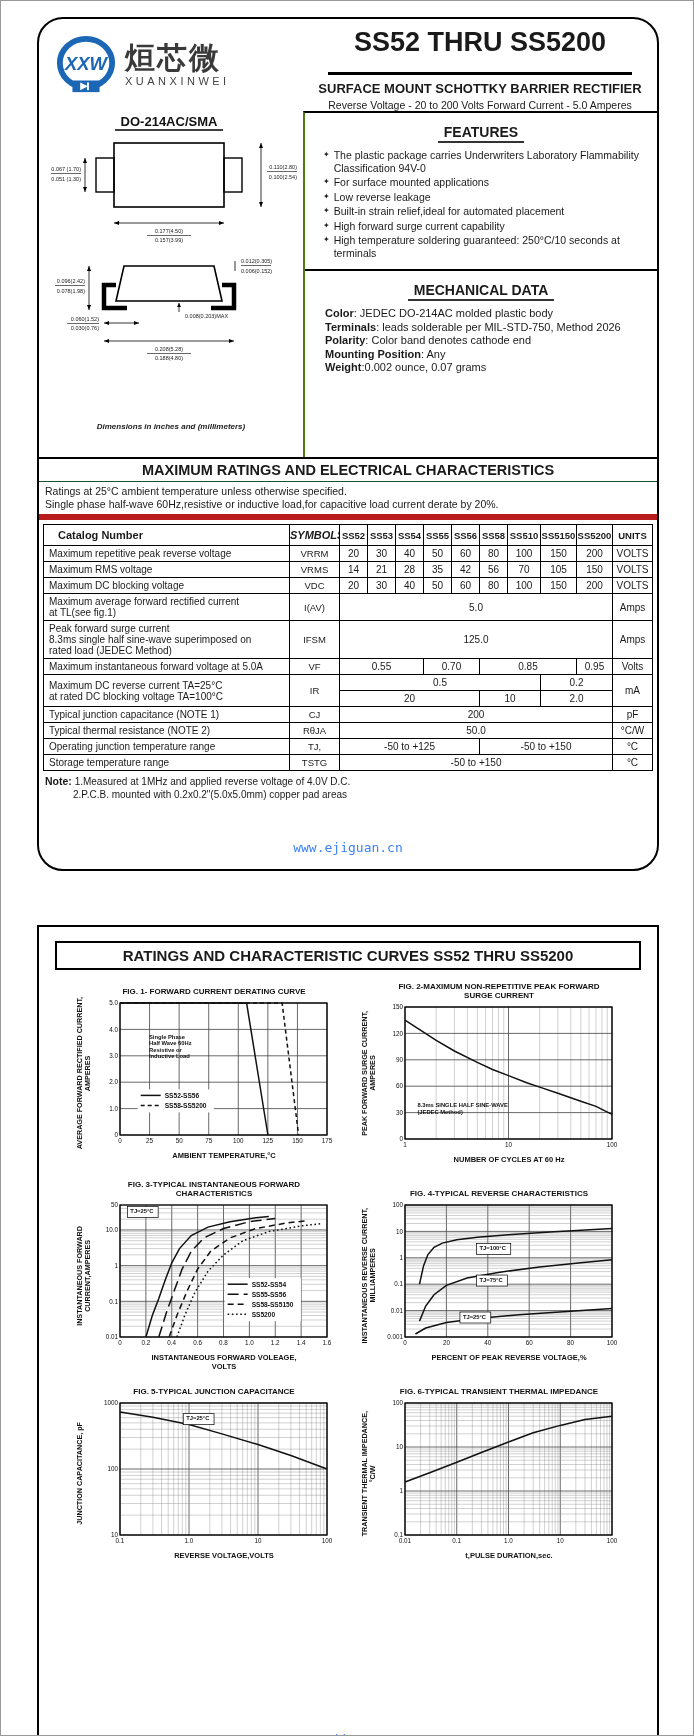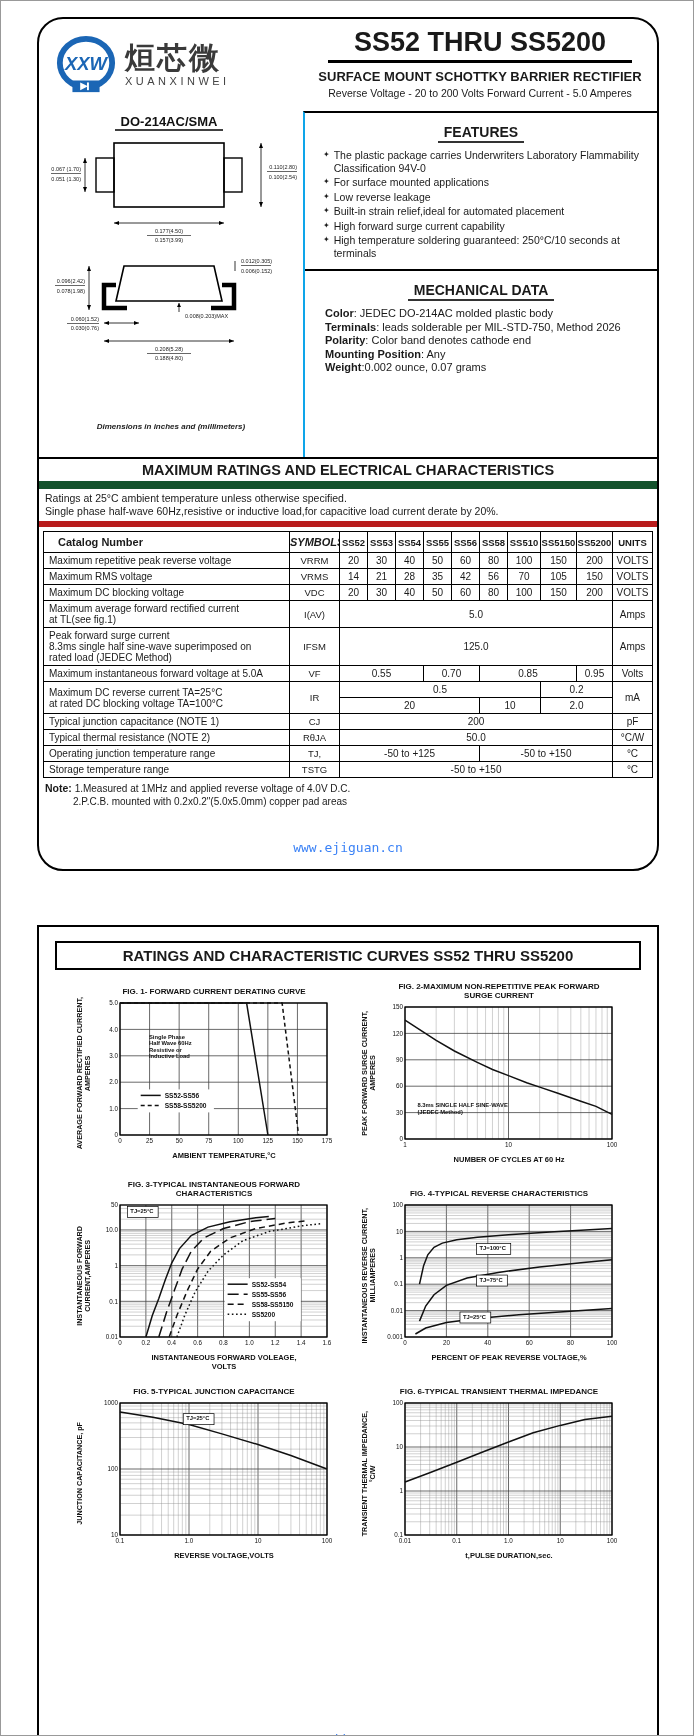--- a/index.html
+++ b/index.html
@@ -8,40 +8,40 @@
   .page{position:absolute;left:36px;width:622px;border:2px solid #000;background:#fff;box-sizing:border-box;}
   #p1{top:16px;height:854px;border-radius:26px;}
   #p2{top:924px;height:838px;}
 
   
   .hdr{display:flex;height:92px;}
   .logo{width:264px;display:flex;align-items:center;gap:8px;padding-left:16px;box-sizing:border-box;}
   .logo-txt .cn{font-size:30px;font-weight:bold;color:#3a3a3a;letter-spacing:2px;line-height:30px;}
   .logo-txt .en{font-size:11px;color:#444;letter-spacing:3.5px;margin-top:2px;}
   .hdr-right{flex:1;text-align:center;padding-top:8px;}
-  .doc-title{display:inline-block;font-size:27px;font-weight:bold;border-bottom:3px solid #000;padding:0 26px 2px;}
+  .doc-title{display:inline-block;font-size:27px;font-weight:bold;border-bottom:3px solid #000;padding:0 26px 14px;}
   .doc-sub{font-weight:bold;font-size:13px;margin-top:6px;}
   .doc-tag{font-size:10.5px;margin-top:3px;}
 
   
   .mid{display:flex;height:346px;}
   .mid-left{width:264px;position:relative;box-sizing:border-box;}
   .pkg-caption{position:absolute;bottom:26px;width:100%;text-align:center;font-size:8px;font-style:italic;font-weight:bold;color:#222;}
-  .mid-right{flex:1;border-left:2px solid #0ea5e9;border-top:2px solid #000;box-sizing:border-box;}
+  .mid-right{flex:1;border-left:2px solid #4d7c0f;border-top:2px solid #000;box-sizing:border-box;}
   .sec-title{text-align:center;margin:10px 0 6px;}
   .sec-title span{display:inline-block;font-weight:bold;font-size:14px;border-bottom:2px solid #333;padding:0 6px 1px;}
   .feat-list{margin:4px 8px 10px 18px;padding:0;list-style:none;font-size:10.5px;line-height:12.5px;}
   .feat-list li{margin-bottom:2px;display:flex;}
   .feat-list .blt{margin-right:4px;font-size:8px;line-height:12px;}
   .mech{border-top:2px solid #000;}
   .mech-lines{margin:2px 8px 0 20px;font-size:11px;line-height:13.5px;}
   .mech-lines b{font-weight:bold;}
 
   
-  .rat-bar{border-top:2px solid #000;border-bottom:8px solid #14532d;text-align:center;font-weight:bold;font-size:14.5px;padding:3px 0;}
+  .rat-bar{border-top:2px solid #000;border-bottom:1px solid #14532d;text-align:center;font-weight:bold;font-size:14.5px;padding:3px 0;}
   .rat-notes{font-size:10.5px;padding:3px 6px;border-bottom:6px solid #b91c1c;line-height:13px;}
   .rtable{width:calc(100% - 8px);margin:4px;border-collapse:collapse;table-layout:fixed;}
   .rtable th,.rtable td{border:1px solid #000;text-align:center;font-size:10px;padding:2px 1px;overflow:hidden;}
   .rtable th{font-size:9.5px;padding:4px 0;}
   .rtable th.cat{font-size:11px;text-align:left;padding-left:14px;}
   .rtable th.symh{font-style:italic;font-size:11px;}
   .rtable td.l{text-align:left;padding-left:5px;white-space:pre-line;}
   .rtable td.sym{font-size:9.5px;}
   .footnotes{font-size:10px;margin:2px 6px;line-height:13px;}
   .footnotes b{font-size:10.5px;}

